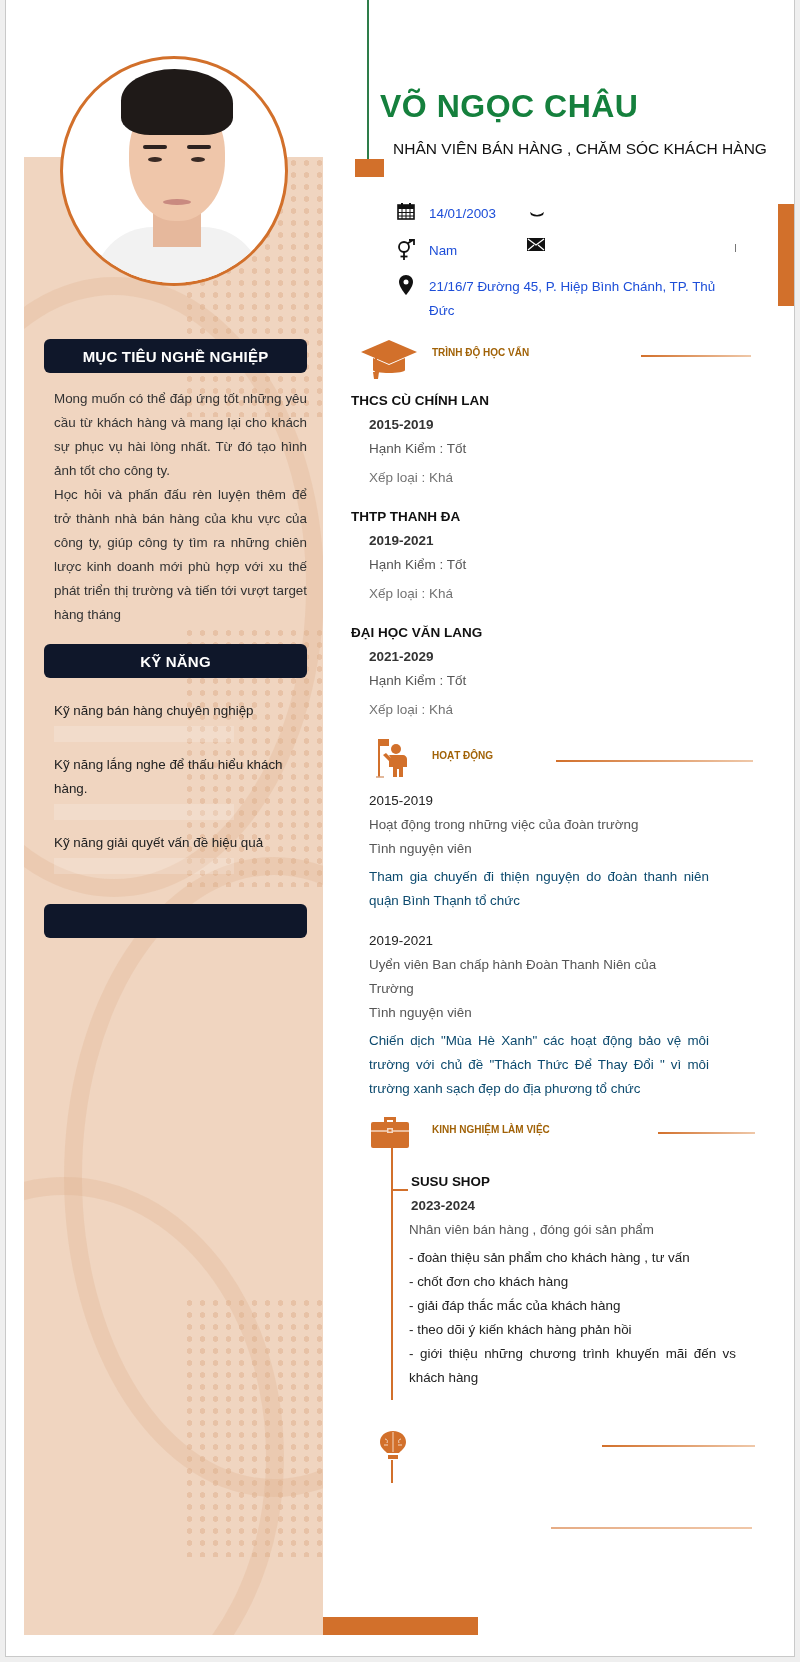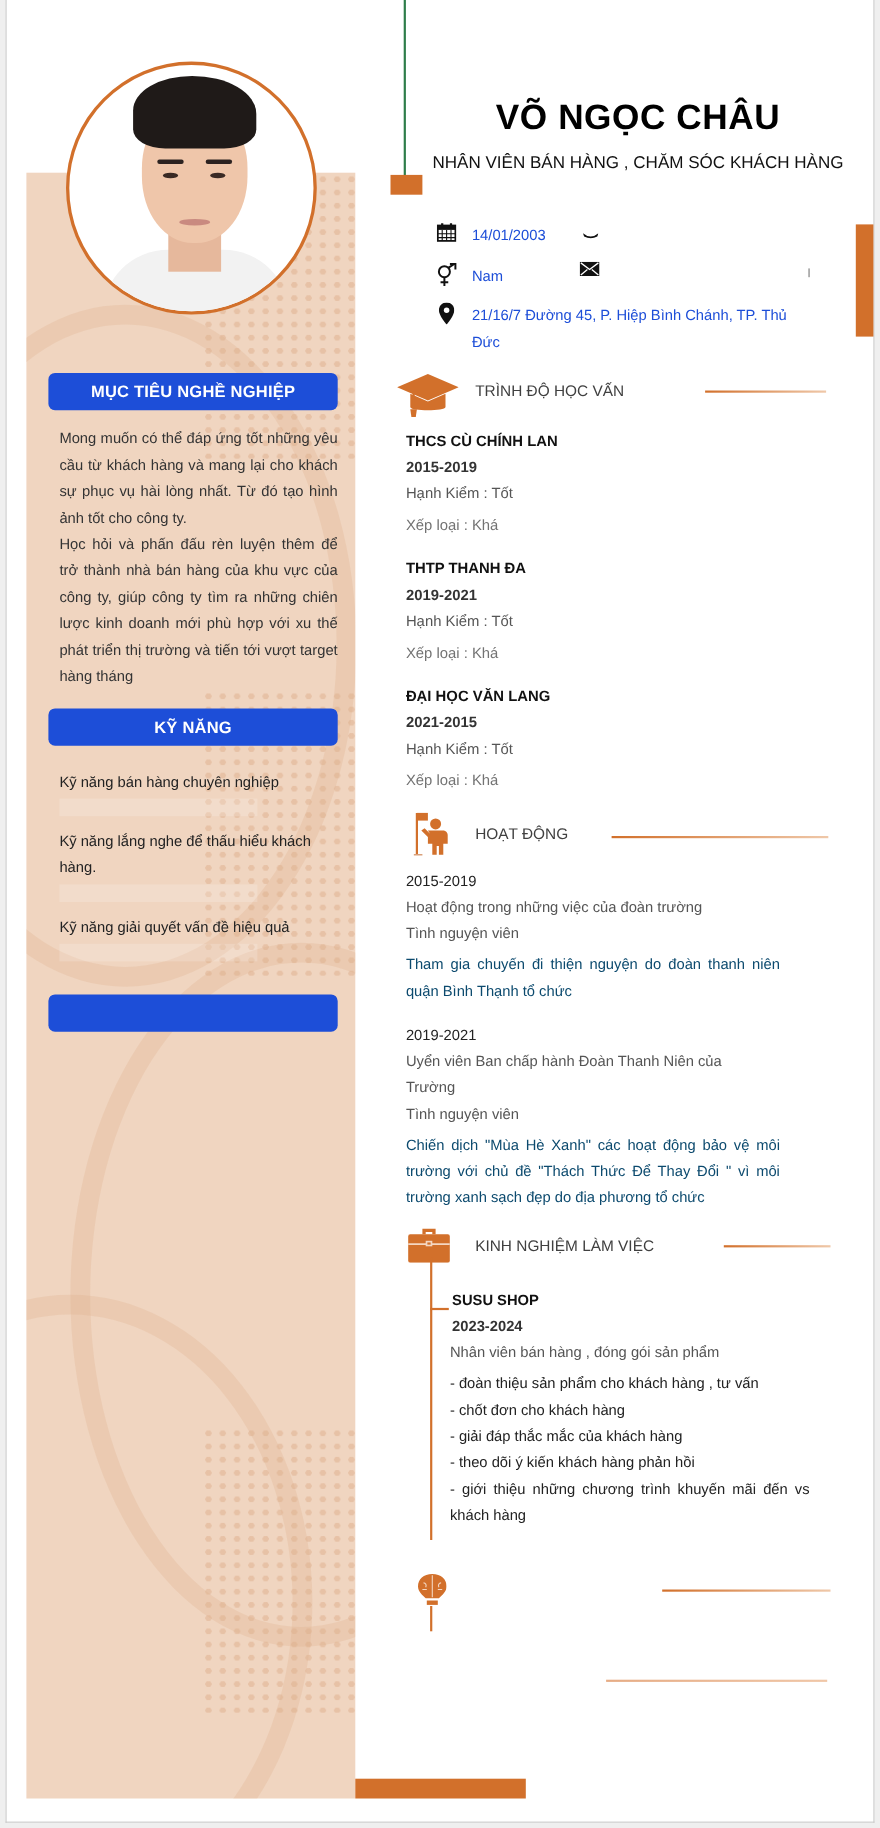--- a/index.html
+++ b/index.html
@@ -43,21 +43,21 @@
   .photo-wrap .hair {
     position: absolute; left: 58px; top: 10px; width: 112px; height: 66px;
     background: #1f1a18; border-radius: 55% 60% 30% 30%;
   }
   .photo-wrap .eye { position: absolute; top: 98px; width: 14px; height: 5px; background: #3a2a24; border-radius: 50%; }
   .photo-wrap .brow { position: absolute; top: 86px; width: 24px; height: 4px; background: #2c2220; border-radius: 3px; }
   .photo-wrap .mouth { position: absolute; left: 100px; top: 140px; width: 28px; height: 6px; background: #c98a80; border-radius: 50%; }
 
   .left-header {
     position: absolute; left: 44px; width: 263px; height: 34px;
-    background: #1d4ed8; border-radius: 6px;
+    background: #0f172a; border-radius: 6px;
     color: #ffffff; font-weight: bold; font-size: 15px;
     display: flex; align-items: center; justify-content: center; letter-spacing: 0.2px;
   }
   .objective {
     position: absolute; left: 54px; top: 387px; width: 253px;
     font-size: 13.4px; line-height: 24px; color: #333; text-align: justify;
   }
   .objective p { margin: 0; }
   .skill {
     position: absolute; left: 54px; width: 253px; font-size: 13.4px; line-height: 24px; color: #222;
@@ -65,35 +65,35 @@
   .skill-bar {
     position: absolute; left: 54px; height: 16px; background: rgba(255,255,255,0.18);
   }
 
   
   .green-line { position: absolute; left: 367px; top: 0; width: 2px; height: 160px; background: #2e7d4a; }
   .orange-square { position: absolute; left: 355px; top: 159px; width: 29px; height: 18px; background: #d2702b; }
   .right-tab { position: absolute; left: 778px; top: 204px; width: 16px; height: 102px; background: #d2702b; }
 
   .name {
-    position: absolute; left: 380px; top: 88px; width: 400px; text-align: center;
-    color: #000000; font-size: 32px; font-weight: bold; letter-spacing: 0.5px;
+    position: absolute; left: 380px; top: 88px; width: 400px; 
+    color: #15803d; font-size: 32px; font-weight: bold; letter-spacing: 0.5px;
   }
   .job-title {
     position: absolute; left: 380px; top: 140px; width: 400px; text-align: center;
     font-size: 15.5px; color: #111;
   }
   .info-row { position: absolute; left: 395px; display: flex; align-items: flex-start; font-size: 13.4px; color: #1d4ed8; }
   .info-row .ic { width 22px; width: 22px; margin-right: 12px; display: flex; justify-content: center; }
   .info-row .txt { line-height: 24px; width: 300px; }
 
-  .sec-title { position: absolute; font-size: 14px; font-weight: normal; color: #404040; }
+  .sec-title { position: absolute; font-size: 10px; font-weight: bold; color: #a16207; }
   .sec-line { position: absolute; height: 2px; background: linear-gradient(90deg, #d2702b, #efc8a9); }
 
-  .edu-name { position: absolute; left: 369px; font-size: 13.5px; font-weight: bold; color: #111; }
+  .edu-name { position: absolute; left: 351px; font-size: 13.5px; font-weight: bold; color: #111; }
   .edu-year { position: absolute; left: 369px; font-size: 13.5px; font-weight: bold; color: #333; }
   .edu-line { position: absolute; left: 369px; font-size: 13.5px; color: #555; }
   .edu-line.dark { color: #737373; }
 
   .act { position: absolute; left: 369px; width: 340px; font-size: 13.4px; line-height: 24px; }
   .act .yr { color: #222; }
   .act .gray { color: #555; }
   .act .desc { color: #0c4a6e; text-align: justify; margin-top: 4px; }
 
   .work-vline { position: absolute; left: 391px; top: 1143px; width: 2px; height: 257px; background: #d2702b; }
@@ -224,21 +224,21 @@
 <div class="edu-year" style="top:417px;">2015-2019</div>
 <div class="edu-line" style="top:441px;">Hạnh Kiểm : Tốt</div>
 <div class="edu-line dark" style="top:470px;">Xếp loại : Khá</div>
 
 <div class="edu-name" style="top:509px;">THTP THANH ĐA</div>
 <div class="edu-year" style="top:533px;">2019-2021</div>
 <div class="edu-line" style="top:557px;">Hạnh Kiểm : Tốt</div>
 <div class="edu-line dark" style="top:586px;">Xếp loại : Khá</div>
 
 <div class="edu-name" style="top:625px;">ĐẠI HỌC VĂN LANG</div>
-<div class="edu-year" style="top:649px;">2021-2015</div>
+<div class="edu-year" style="top:649px;">2021-2029</div>
 <div class="edu-line" style="top:673px;">Hạnh Kiểm : Tốt</div>
 <div class="edu-line dark" style="top:702px;">Xếp loại : Khá</div>
 
 <div style="position:absolute;left:376px;top:737px;">
   <svg width="32" height="42" viewBox="0 0 32 42">
       <line x1="3" y1="2" x2="3" y2="40" stroke="#d2702b" stroke-width="2"></line>
       <rect x="3" y="2" width="10" height="7" fill="#d2702b"></rect>
       <line x1="0" y1="40" x2="8" y2="40" stroke="#d9a07a" stroke-width="1.5"></line>
       <circle cx="20" cy="12" r="5" fill="#d2702b"></circle>
       <path d="M13 18h14c2 0 4 2 4 4v8h-4v10h-4V32h-2v8h-4V30h-4v-6l-6-6 3-2 5 5z" fill="#d2702b"></path>

